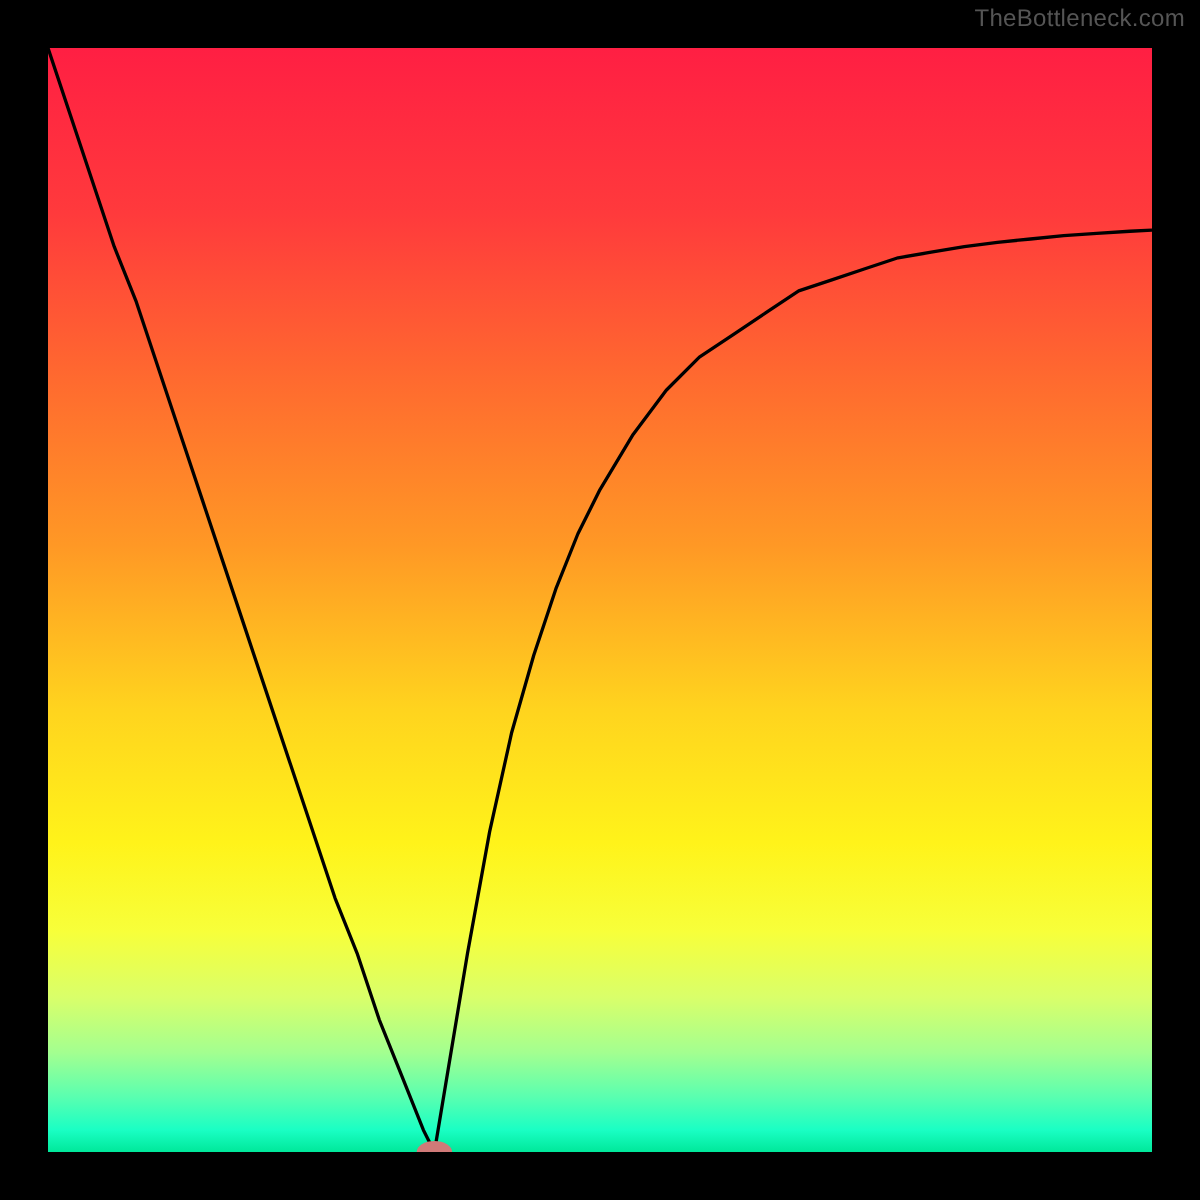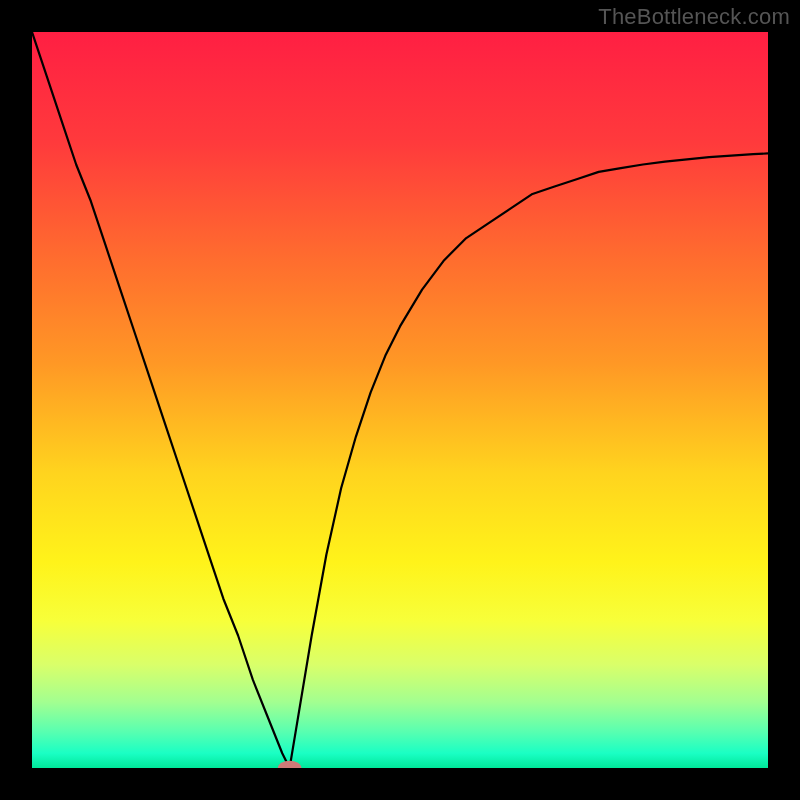--- a/index.html
+++ b/index.html
@@ -24,21 +24,21 @@
     top: 32px;
     left: 32px;
     width: 736px;
     height: 736px;
   }
   .watermark {
     position: absolute;
     top: 4px;
     right: 10px;
     color: #555;
-    font-size: 22px;
+    font-size: 16px;
     font-weight: 500;
     letter-spacing: 0.2px;
     user-select: none;
   }
   svg {
     display: block;
   }
 </style>
 </head>
 <body>

